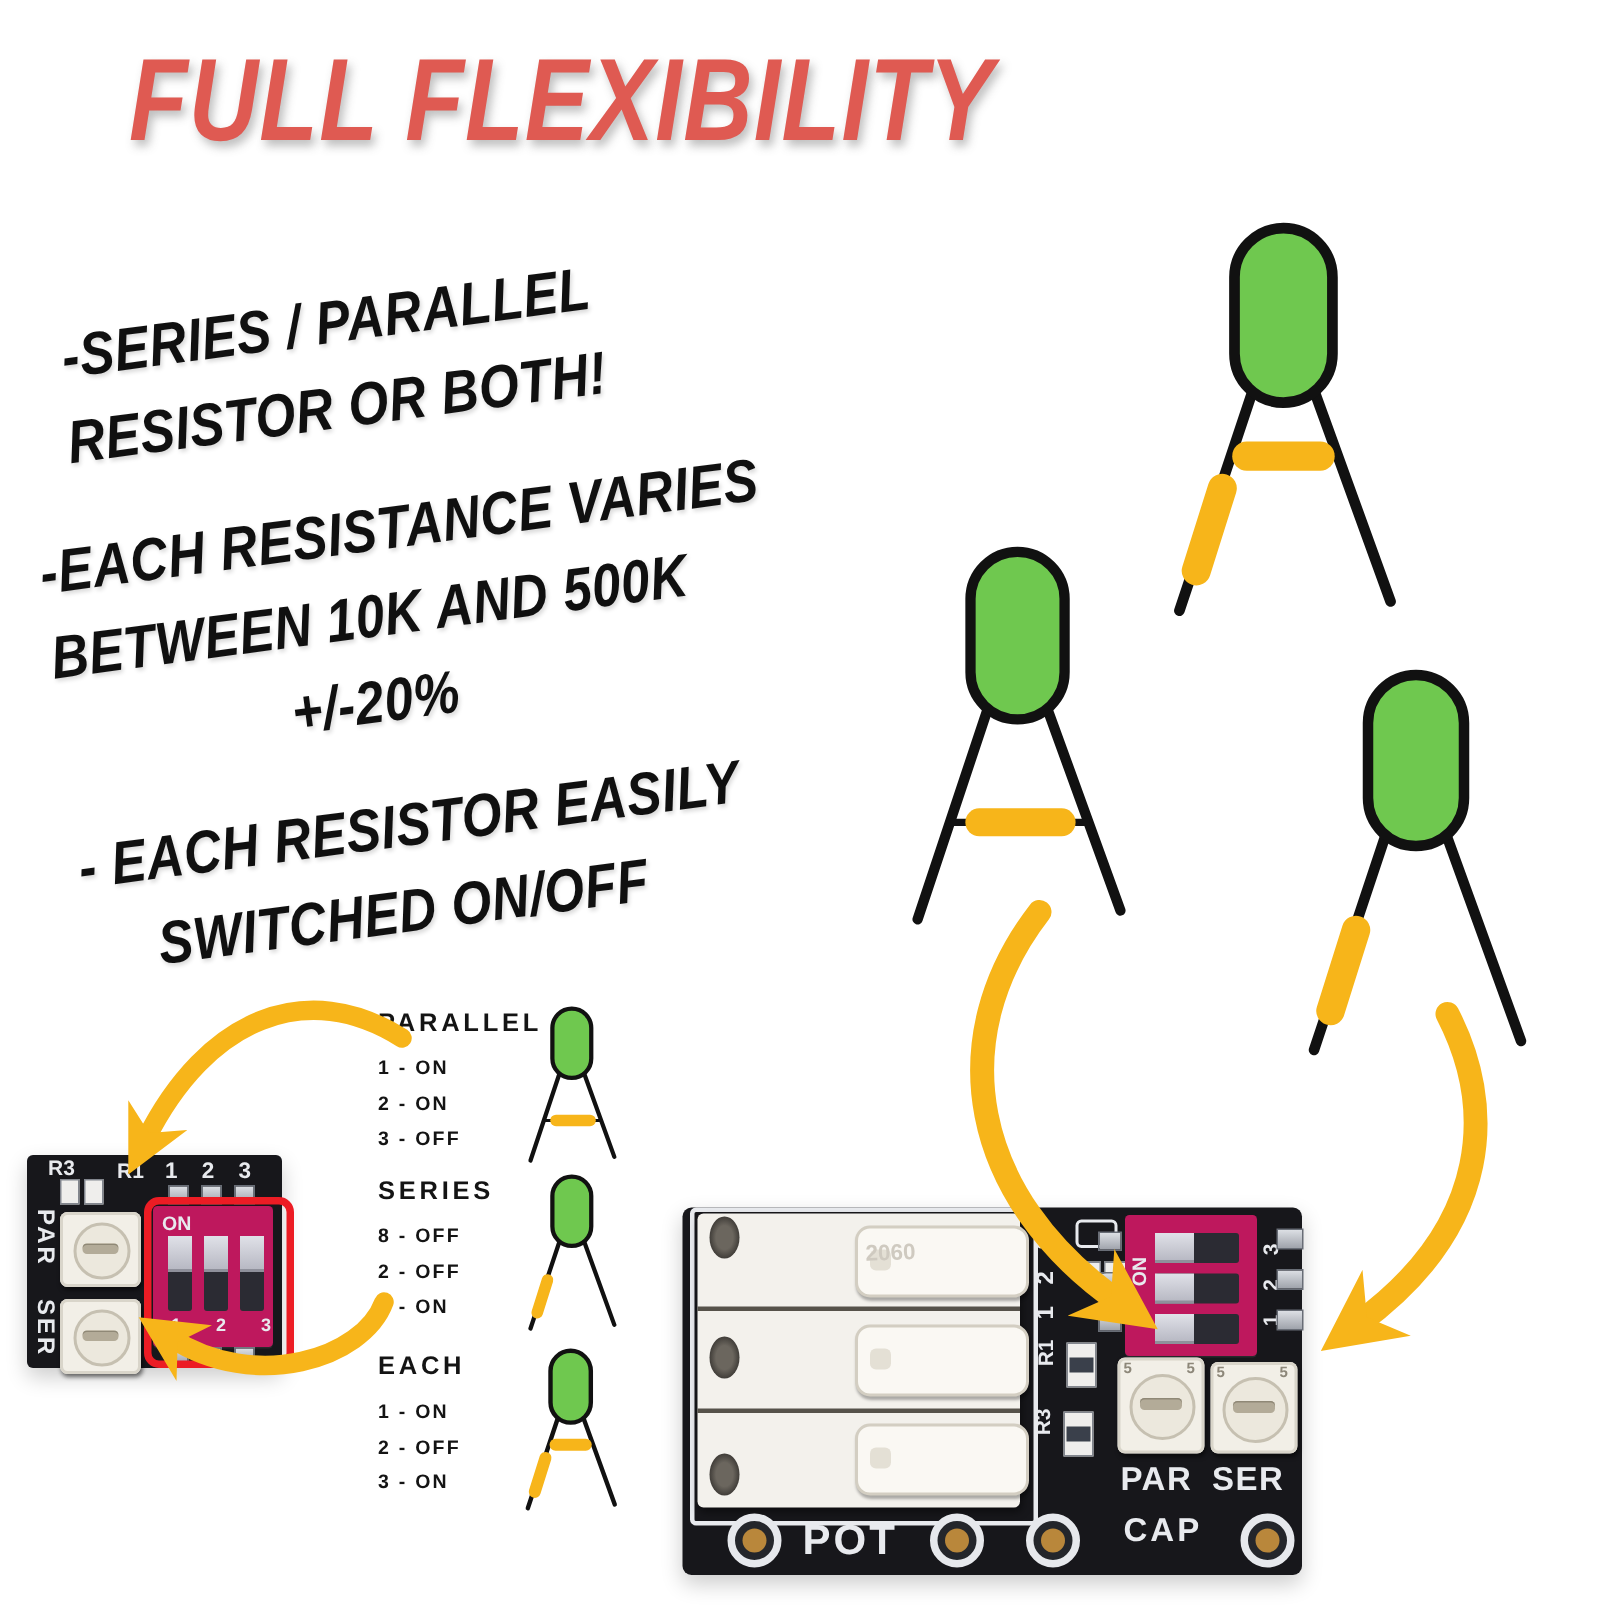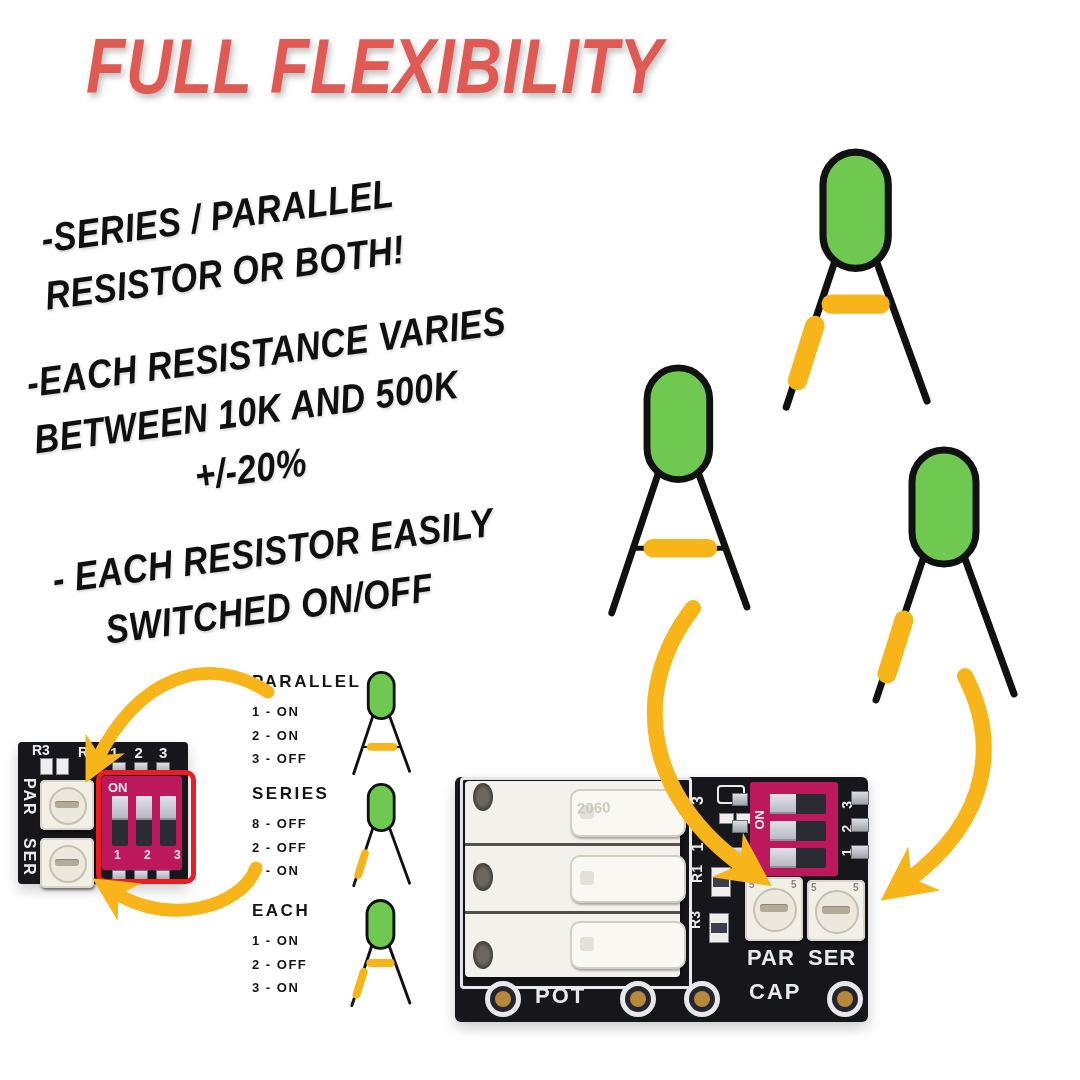--- a/index.html
+++ b/index.html
@@ -19,21 +19,21 @@
            font-weight:bold;font-style:italic;text-shadow:1px 2px 3px rgba(0,0,0,.15);}
   .bullet-group{margin:0 0 27px 0;}
   .bullet-line{font-size:40px;line-height:57px;white-space:nowrap;letter-spacing:.5px;}
 
   
   .legend-item{position:absolute;left:252px;color:#141414;font-weight:bold;}
   .legend-heading{font-size:17px;letter-spacing:2.5px;margin-bottom:8px;white-space:nowrap;}
   .legend-row{font-size:13px;letter-spacing:1.5px;line-height:23.5px;white-space:nowrap;}
 
   
-  .pcb{position:absolute;background:var(--pcb-black);box-shadow:0 6px 14px rgba(0,0,0,.2);}
+  .pcb{position:absolute;background:var(--pcb-black);box-shadow:0 6px 14px rgba(0,0,0,.2);margin-top:28px;}
   .spcb{left:18px;top:742px;width:170px;height:142px;border-radius:4px;}
   .lpcb{left:455px;top:777px;width:413px;height:245px;border-radius:6px;}
   .silk{position:absolute;color:var(--silkscreen-white);font-weight:bold;white-space:nowrap;}
   .vtext-down{writing-mode:vertical-rl;}
   .vtext-up{writing-mode:vertical-rl;transform:rotate(180deg);}
 
   .trimpot{position:absolute;background:#f2efe7;border-radius:5px;
            box-shadow:inset 0 0 0 2px #d9d5ca,1px 2px 3px rgba(0,0,0,.55);}
   .dial{position:absolute;border-radius:50%;background:#ece8dd;border:2px solid #c6c0b1;}
   .dial-slot{position:absolute;background:#b3ab98;border-radius:3px;box-shadow:inset 0 1px 0 #8f8876;}
@@ -199,21 +199,21 @@
     <div class="trimpot" style="left:352px;top:103px;width:58px;height:61px;">
       <div class="pot-mark" style="left:4px;top:2px;">5</div>
       <div class="pot-mark" style="left:46px;top:2px;">5</div>
       <div class="dial" style="left:8px;top:10px;width:40px;height:40px;"></div>
       <div class="dial-slot" style="left:15px;top:26px;width:28px;height:8px;"></div>
     </div>
 
     <div class="silk" style="left:292px;top:168px;font-size:22px;letter-spacing:1px;">PAR</div>
     <div class="silk" style="left:353px;top:168px;font-size:22px;letter-spacing:1px;">SER</div>
     <div class="silk" style="left:294px;top:202px;font-size:22px;letter-spacing:2px;text-align:right;">CAP</div>
-    <div class="silk" style="left:80px;top:206px;font-size:22px;letter-spacing:2px;">POT</div>
+    <div class="silk" style="left:80px;top:206px;font-size:28px;letter-spacing:2px;">POT</div>
 
     <div class="hole" style="left:30px;top:204px;"></div>
     <div class="hole" style="left:165px;top:204px;"></div>
     <div class="hole" style="left:229px;top:204px;"></div>
     <div class="hole" style="left:372px;top:204px;"></div>
   </div>
 
   <svg class="overlay" width="1080" height="1080" viewBox="0 0 1080 1080">
     <defs>
       <marker id="ah" viewBox="0 0 10 10" refX="4.2" refY="5" markerWidth="3.4" markerHeight="3.4" orient="auto" markerUnits="strokeWidth">

